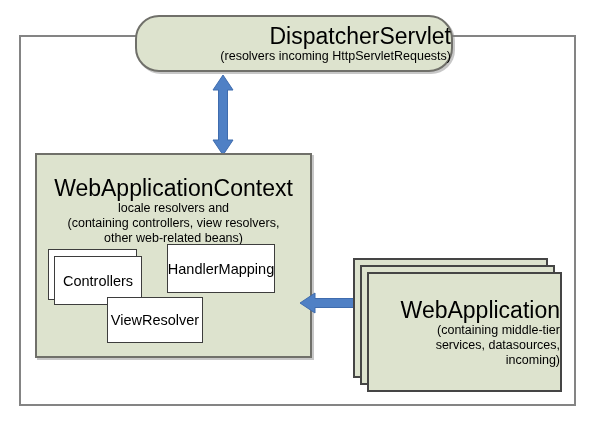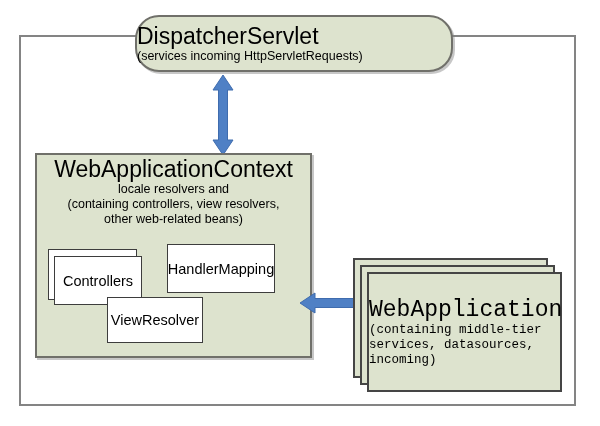--- a/index.html
+++ b/index.html
@@ -20,40 +20,40 @@
   }
   .green-box{
     position:absolute;
     background:#dde3ce;
     border:2px solid #70706a;
     box-sizing:border-box;
     box-shadow:2px 2px 0 rgba(130,130,130,0.45);
   }
   .dispatcher{
     left:135px;top:15px;width:318px;height:57px;
-    display:flex;flex-direction:column;align-items:flex-start;justify-content:center;
+    display:flex;flex-direction:column;align-items:flex-end;justify-content:center;
     text-align:center;
     border-radius:24px;
   }
   .box-title{
     font-size:23px;
     line-height:26px;
     letter-spacing:0px;
     white-space:nowrap;
   }
   .box-subtitle{
     font-size:12.5px;
     line-height:15px;
     text-align:center;
   }
   .wac{
     left:35px;top:153px;width:277px;height:205px;
     text-align:center;
   }
-  .wac .box-title{margin-top:1px;}
+  .wac .box-title{margin-top:20px;}
   .white-box{
     position:absolute;
     background:#ffffff;
     border:1.5px solid #3d3d3d;
     box-sizing:border-box;
     display:flex;align-items:center;justify-content:center;
     font-size:14.5px;
   }
   .controllers-back{left:48px;top:249px;width:89px;height:51px;}
   .controllers-front{left:54px;top:256px;width:88px;height:49px;}
@@ -63,38 +63,37 @@
     position:absolute;
     width:195px;height:120px;
     background:#dde3ce;
     border:2px solid #454545;
     box-sizing:border-box;
   }
   .stack-back{left:353px;top:258px;}
   .stack-middle{left:360px;top:265px;}
   .stack-front{
     left:367px;top:272px;
-    display:flex;flex-direction:column;align-items:flex-start;justify-content:center;
+    display:flex;flex-direction:column;align-items:flex-end;justify-content:center;
     text-align:center;
-    font-family:Liberation Mono, monospace;
   }
   .arrow-svg{position:absolute;}
   .v-arrow{left:208px;top:74px;}
   .h-arrow{left:299px;top:289px;}
 </style>
 </head>
 <body>
 
 <div id="canvas">
 
   <div class="outer-frame"></div>
 
   <div class="green-box dispatcher">
     <div class="box-title">DispatcherServlet</div>
-    <div class="box-subtitle">(services incoming HttpServletRequests)</div>
+    <div class="box-subtitle">(resolvers incoming HttpServletRequests)</div>
   </div>
 
   <svg class="arrow-svg v-arrow" width="30" height="82" viewBox="0 0 30 82">
     <polygon points="15,1 25,16 19.5,16 19.5,66 25,66 15,81 5,66 10.5,66 10.5,16 5,16" fill="#4f80c5" stroke="#3f6cae" stroke-width="1"></polygon>
   </svg>
 
   <div class="green-box wac">
     <div class="box-title">WebApplicationContext</div>
     <div class="box-subtitle">locale resolvers and</div>
     <div class="box-subtitle">(containing controllers, view resolvers,</div>

